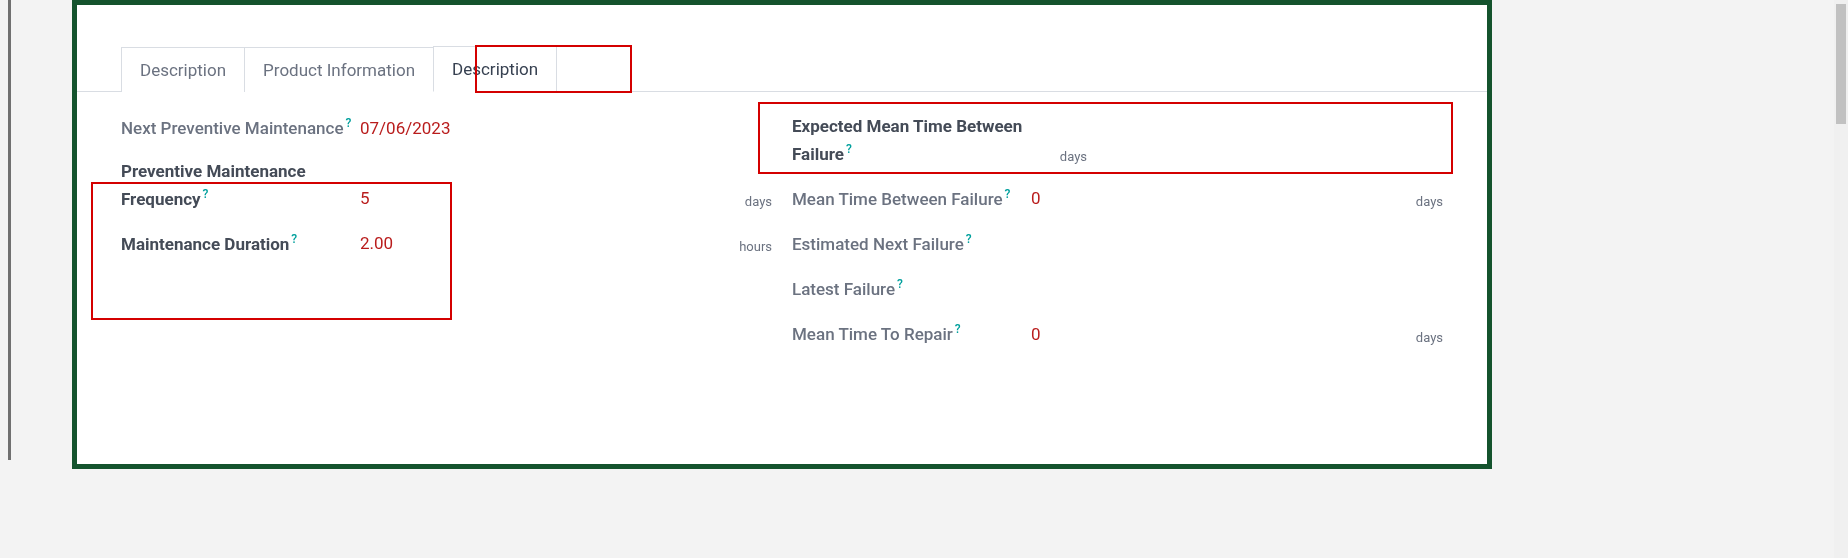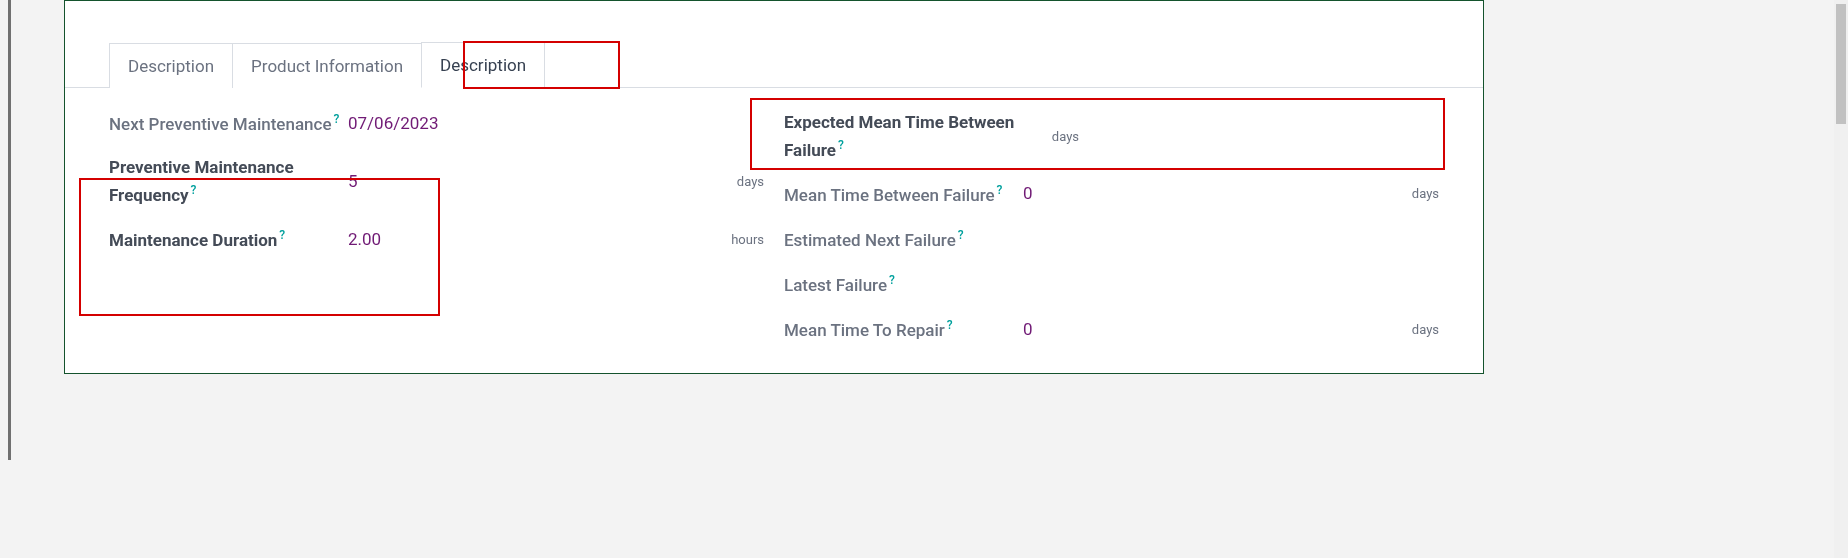--- a/index.html
+++ b/index.html
@@ -37,25 +37,25 @@
   }
   .page {
     position: relative;
     width: 1848px;
     height: 558px;
     box-sizing: border-box;
     padding: 0 40px 0 60px;
   }
   .card {
     position: relative;
-    margin-left: 4px;
+    margin-left: 12px;
     width: 1420px;
-    height: 374px;
+    height: 469px;
     background: #ffffff;
-    border: 1px solid #14532d;
+    border: 5px solid #14532d;
     box-sizing: border-box;
   }
   .tabs {
     display: flex;
     align-items: flex-end;
     padding: 0 0 0 44px;
     border-bottom: 1px solid #d9dde3;
     height: 86px;
   }
   .tab {
@@ -88,38 +88,38 @@
     display: flex;
     padding: 22px 44px 0 44px;
     gap: 20px;
   }
   .col {
     flex: 1;
     position: relative;
   }
   .field-row {
     display: flex;
-    align-items: center;
+    align-items: flex-end;
     margin-bottom: 18px;
     line-height: 1.5;
   }
   .label {
     width: 235px;
     flex-shrink: 0;
     color: #6b7280;
     font-size: 17px;
     font-weight: 500;
   }
   .label.bold {
     color: #444b57;
     font-weight: 700;
   }
   .value {
     flex: 1;
-    color: #701a75;
+    color: #b91c1c;
     font-size: 17px;
     padding-left: 4px;
   }
   .unit {
     width: 60px;
     text-align: right;
     color: #6b7280;
     font-size: 13px;
     flex-shrink: 0;
   }

